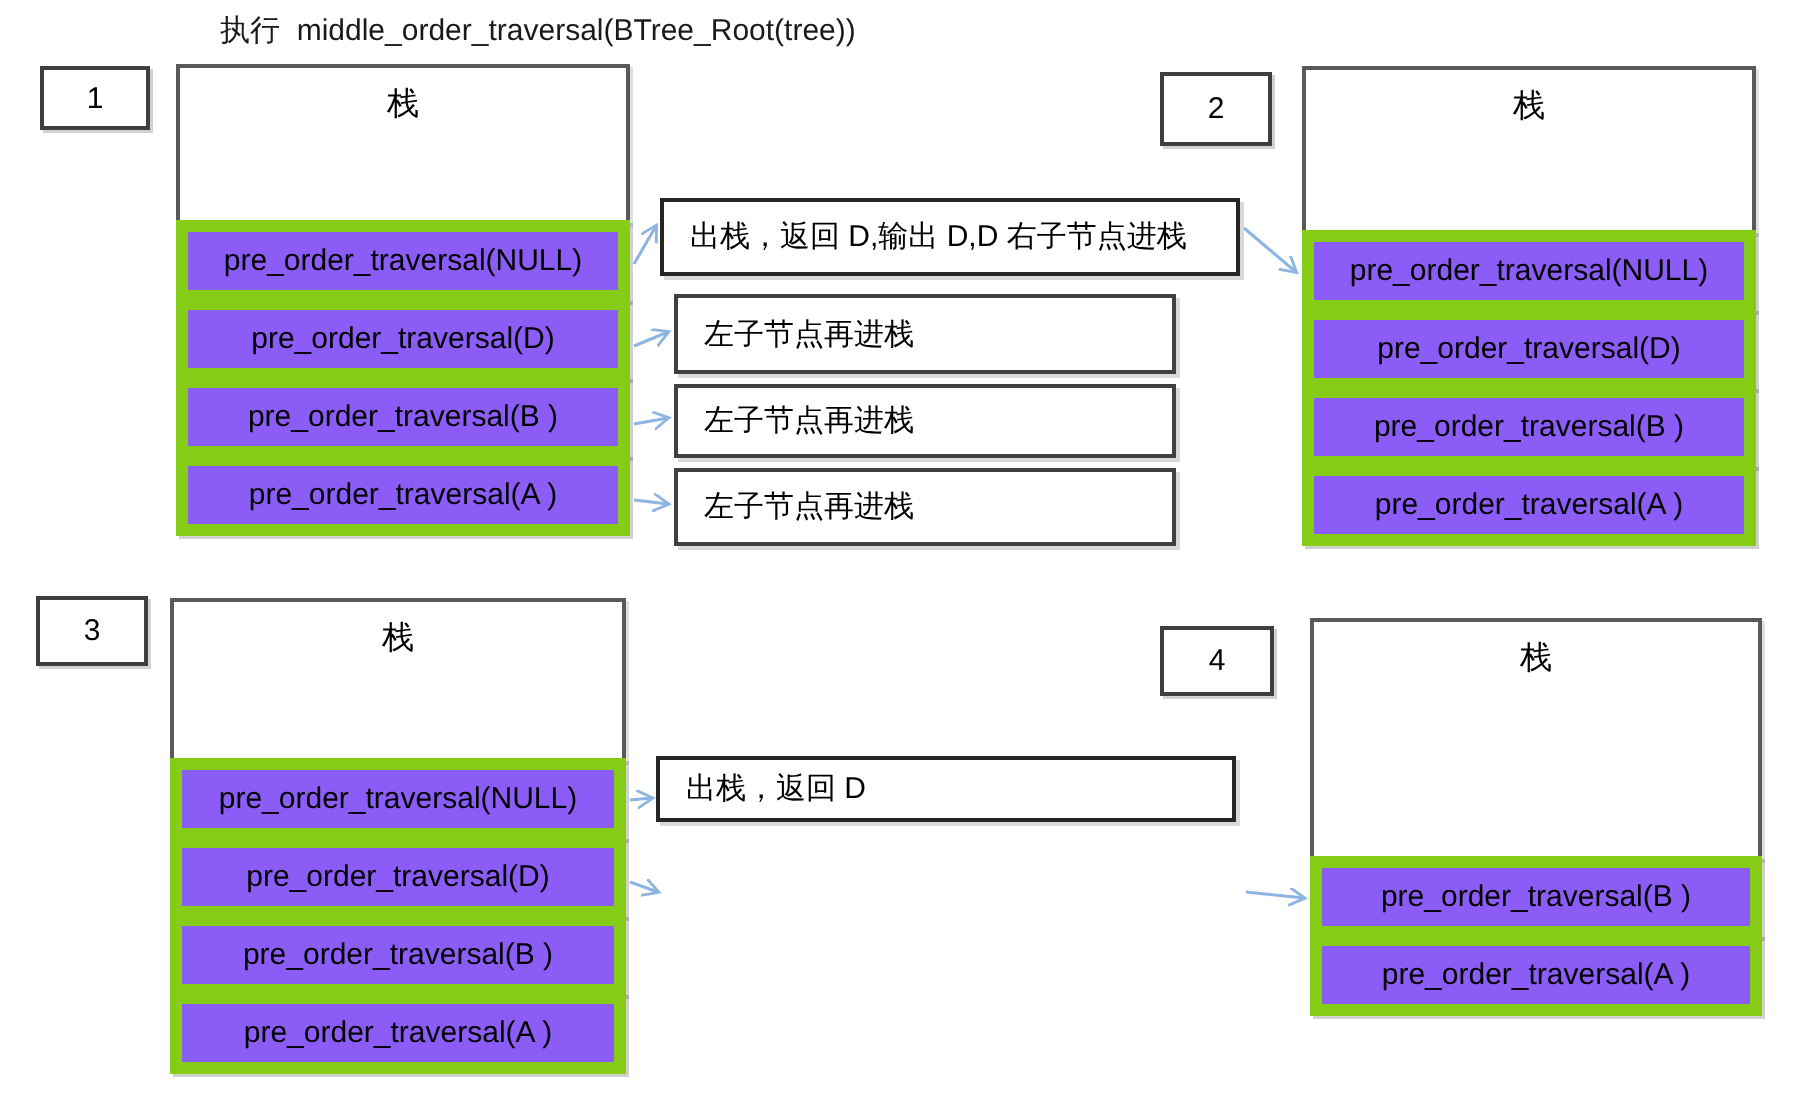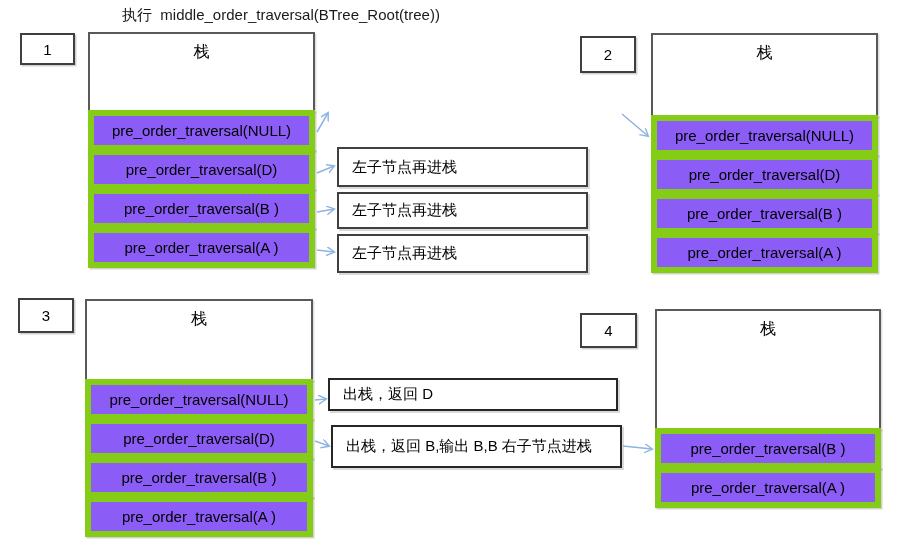--- a/index.html
+++ b/index.html
@@ -16,21 +16,20 @@
     background: #ffffff;
     overflow: hidden;
   }
   .title {
     position: absolute;
     left: 110px;
     top: 6px;
     font-size: 15px;
     white-space: pre;
     color: #1a1a1a;
-    margin-left: 12px;
   }
   .numbox {
     position: absolute;
     box-sizing: border-box;
     border: 2px solid #3f3f3f;
     background: #ffffff;
     box-shadow: 1.5px 1.5px 0 rgba(0,0,0,0.18);
     display: flex;
     align-items: center;
     justify-content: center;
@@ -94,20 +93,21 @@
 
   <div class="numbox" style="left:20px; top:33px; width:55px; height:32px;">1</div>
   <div class="stack" style="left:88px; top:32px; width:227px;">
     <div class="stack-header" style="height:80px;">栈</div>
     <div class="stack-row">pre_order_traversal(NULL)</div>
     <div class="stack-row">pre_order_traversal(D)</div>
     <div class="stack-row">pre_order_traversal(B )</div>
     <div class="stack-row">pre_order_traversal(A )</div>
   </div>
 
+  <div class="annot" style="left:330px; top:99px; width:290px; height:39px;">出栈，返回 D,输出 D,D 右子节点进栈</div>
   <div class="annot" style="left:337px; top:147px; width:251px; height:40px; border-color:#404040;">左子节点再进栈</div>
   <div class="annot" style="left:337px; top:192px; width:251px; height:37px; border-color:#404040;">左子节点再进栈</div>
   <div class="annot" style="left:337px; top:234px; width:251px; height:39px; border-color:#404040;">左子节点再进栈</div>
 
   <div class="numbox" style="left:580px; top:36px; width:56px; height:37px;">2</div>
   <div class="stack" style="left:651px; top:33px; width:227px;">
     <div class="stack-header" style="height:84px;">栈</div>
     <div class="stack-row">pre_order_traversal(NULL)</div>
     <div class="stack-row">pre_order_traversal(D)</div>
     <div class="stack-row">pre_order_traversal(B )</div>
@@ -117,21 +117,20 @@
   <div class="numbox" style="left:18px; top:298px; width:56px; height:35px;">3</div>
   <div class="stack" style="left:85px; top:299px; width:228px;">
     <div class="stack-header" style="height:82px;">栈</div>
     <div class="stack-row">pre_order_traversal(NULL)</div>
     <div class="stack-row">pre_order_traversal(D)</div>
     <div class="stack-row">pre_order_traversal(B )</div>
     <div class="stack-row">pre_order_traversal(A )</div>
   </div>
 
   <div class="annot" style="left:328px; top:378px; width:290px; height:33px;">出栈，返回 D</div>
-  <div class="annot" style="left:331px; top:425px; width:291px; height:43px;">出栈，返回 B,输出 B,B 右子节点进栈</div>
 
   <div class="numbox" style="left:580px; top:313px; width:57px; height:35px;">4</div>
   <div class="stack" style="left:655px; top:309px; width:226px;">
     <div class="stack-header" style="height:121px;">栈</div>
     <div class="stack-row">pre_order_traversal(B )</div>
     <div class="stack-row">pre_order_traversal(A )</div>
   </div>
 
   <svg class="arrows" viewBox="0 0 903 557" xmlns="http://www.w3.org/2000/svg">
     <defs>

